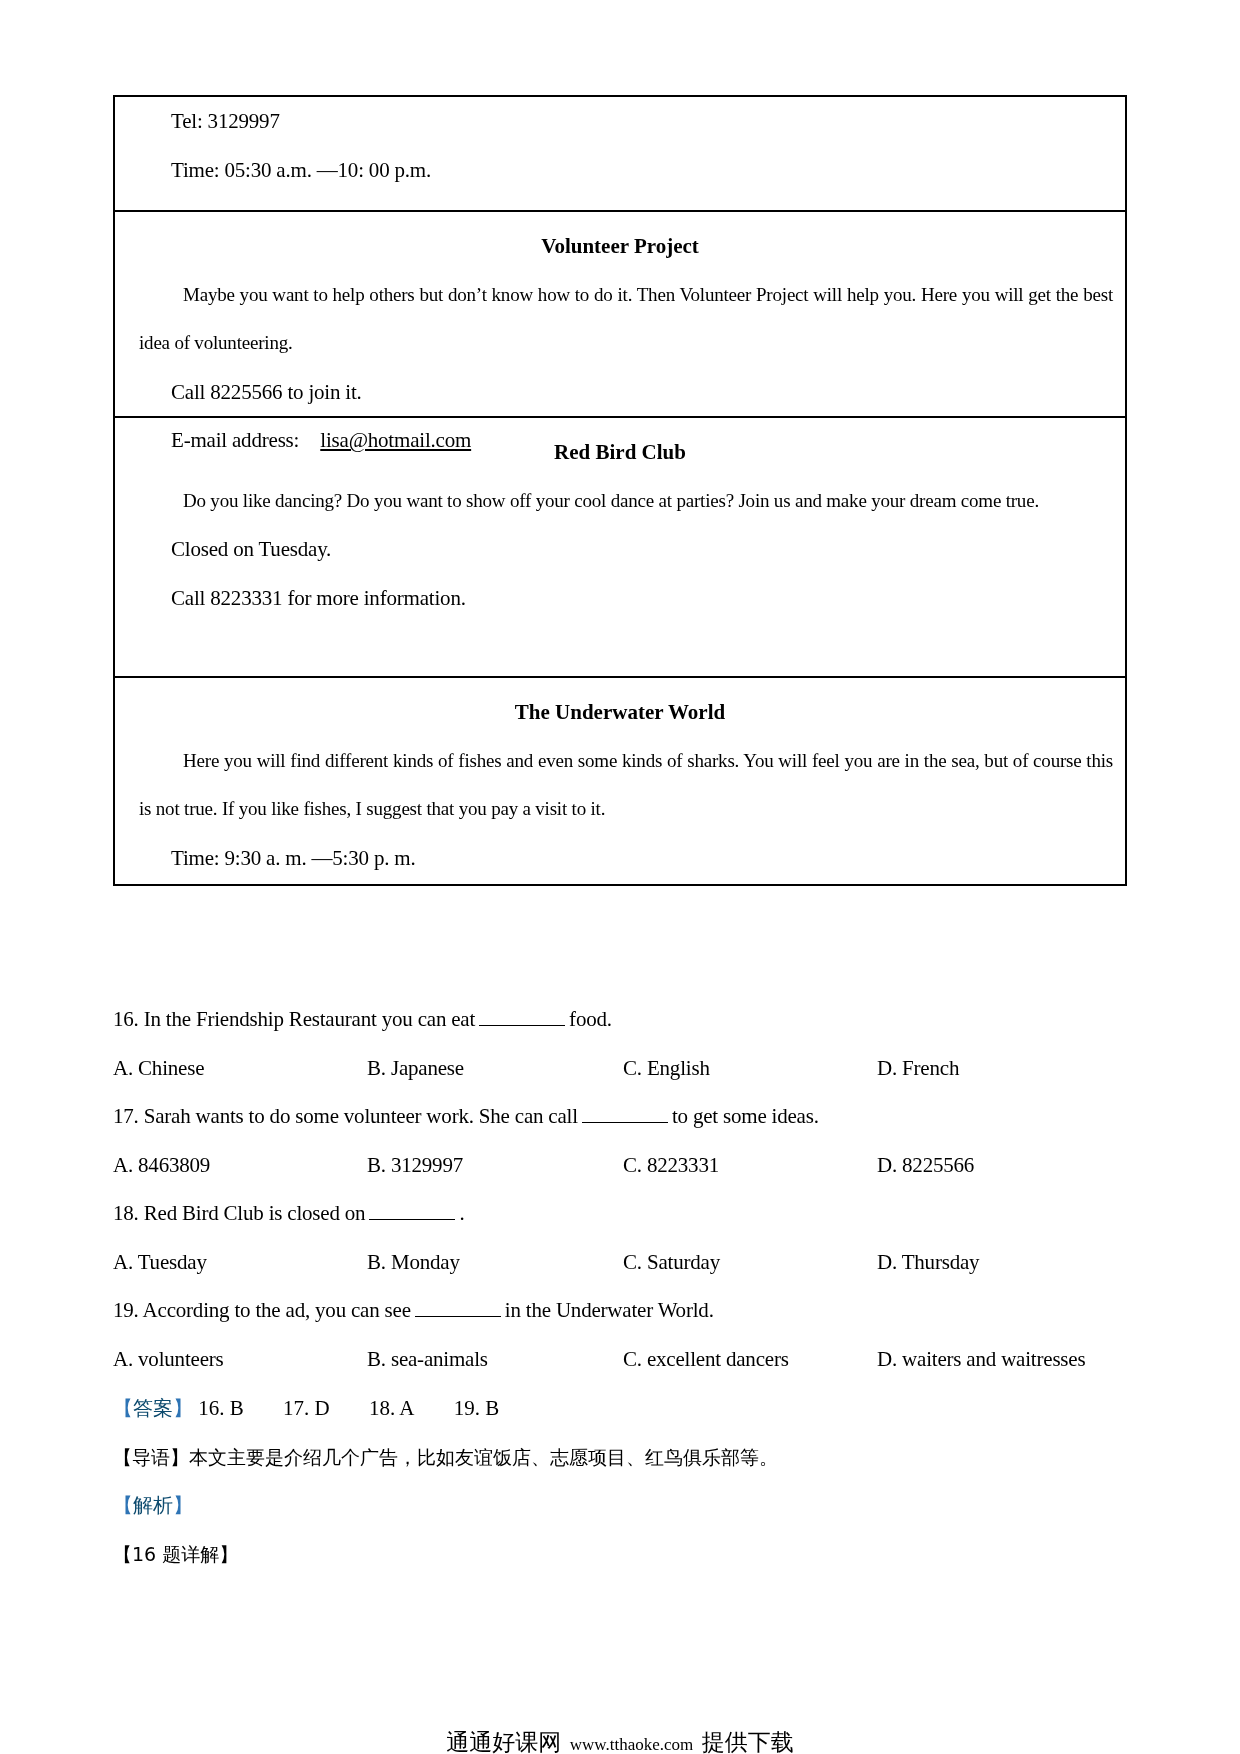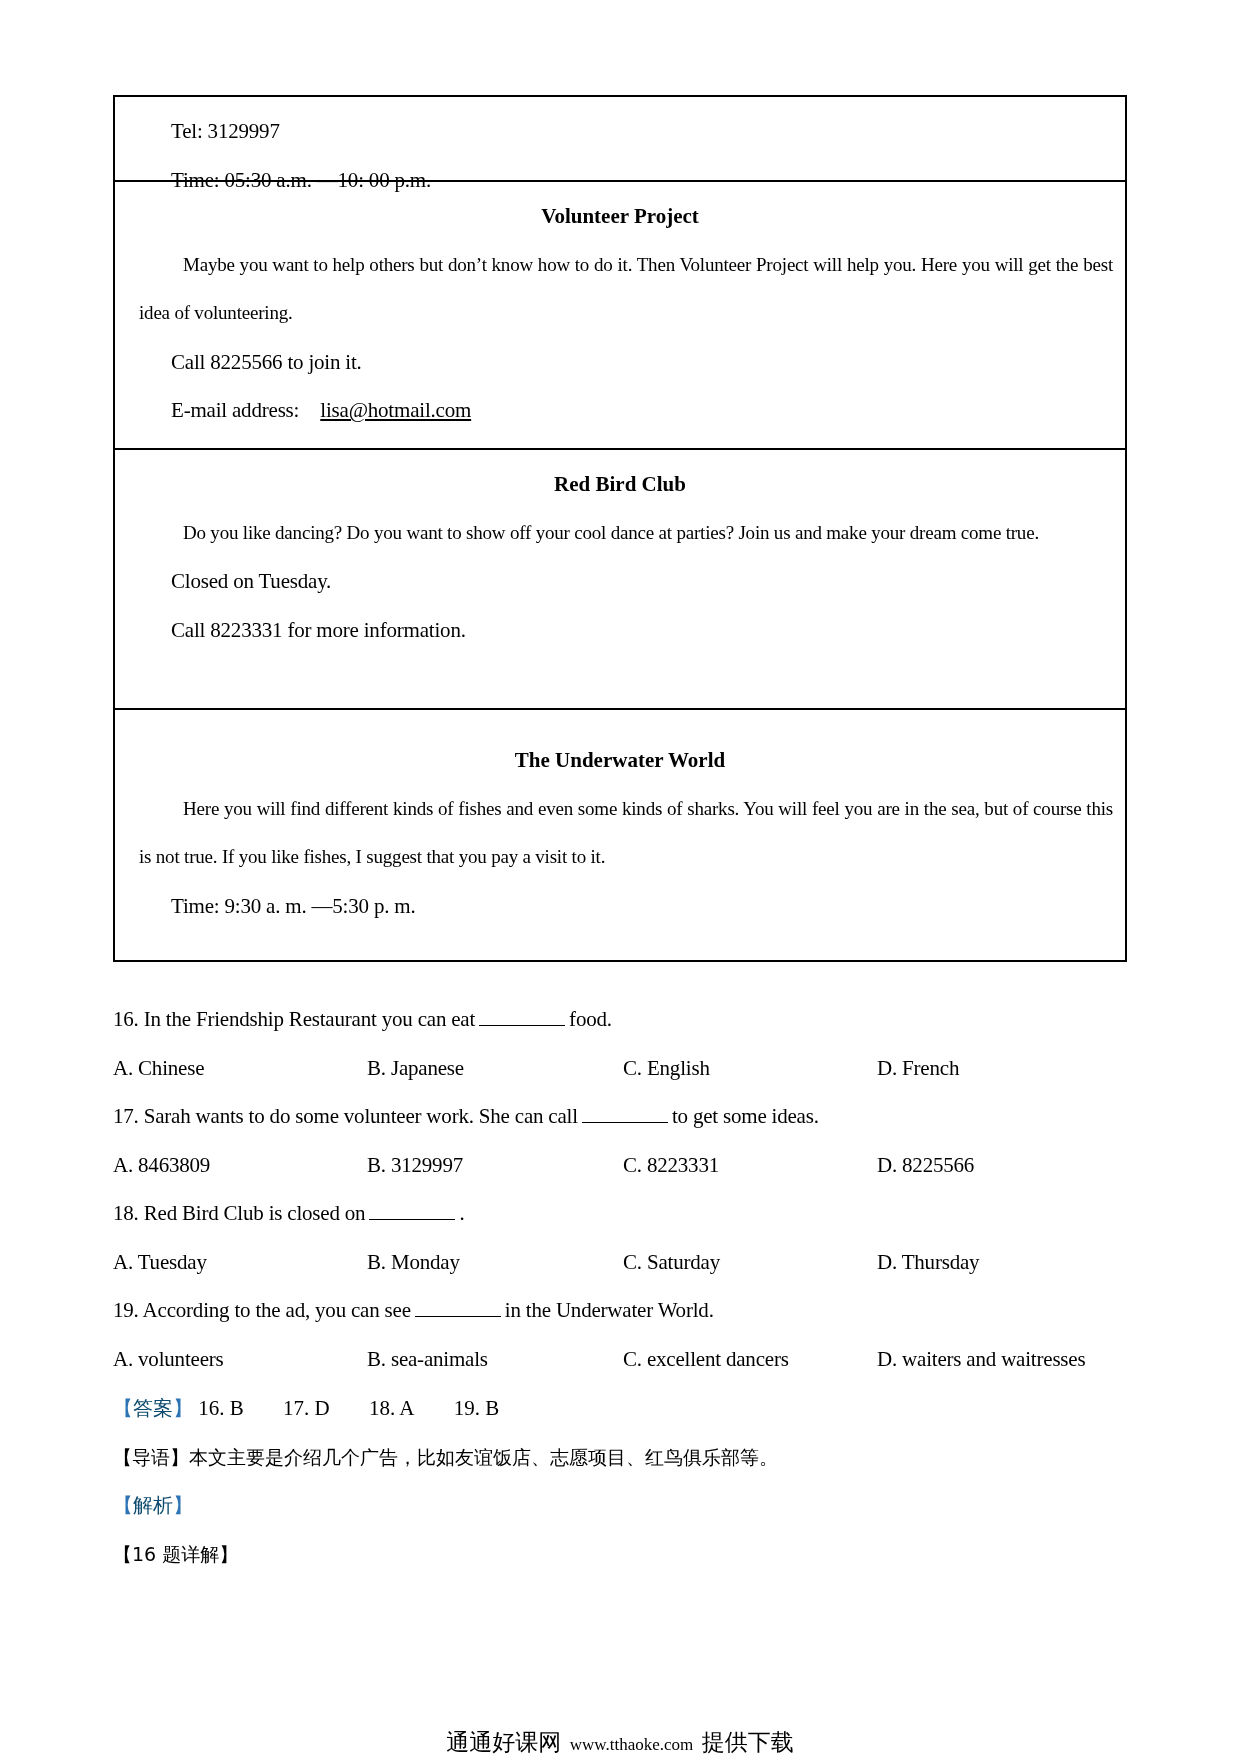--- a/index.html
+++ b/index.html
@@ -5,24 +5,24 @@
   html, body { margin: 0; padding: 0; background: #ffffff; }
   body { width: 1240px; height: 1754px; position: relative; overflow: hidden;
          font-family: "Liberation Serif", "DejaVu Serif", serif; color: #000; }
   .page { position: absolute; left: 0; top: 0; width: 1240px; height: 1754px; }
 
   .ad-table { position: absolute; left: 113px; top: 95px; width: 1014px;
               border: 2.5px solid #000; box-sizing: border-box; }
   .ad-row { position: relative; box-sizing: border-box; border-top: 2.5px solid #000;
             padding: 0 12px 0 12px; }
   .ad-row:first-child { border-top: none; }
-  .row-1 { height: 83px; padding-top: 10px; }
-  .row-2 { height: 268px; padding-top: 10px; }
+  .row-1 { height: 113px; }
+  .row-2 { height: 206px; padding-top: 10px; }
   .row-3 { height: 260px; padding-top: 10px; }
-  .row-4 { height: 252px; padding-top: 26px; }
+  .row-4 { height: 208px; padding-top: 10px; }
 
   .line { font-size: 21px; line-height: 48.5px; height: 48.5px; white-space: nowrap;
           letter-spacing: -0.2px; }
   .para { font-size: 19px; line-height: 48.5px; text-indent: 44px; text-align: justify;
           letter-spacing: -0.2px; margin-left: 12px; }
   .indent { padding-left: 44px; }
   .ad-title { font-weight: bold; text-align: center; font-size: 21px; line-height: 48.5px; }
   .email-link { text-decoration: underline; color: #000; margin-left: 16px; }
 
   .questions { position: absolute; left: 113px; top: 995px; width: 1014px; }

